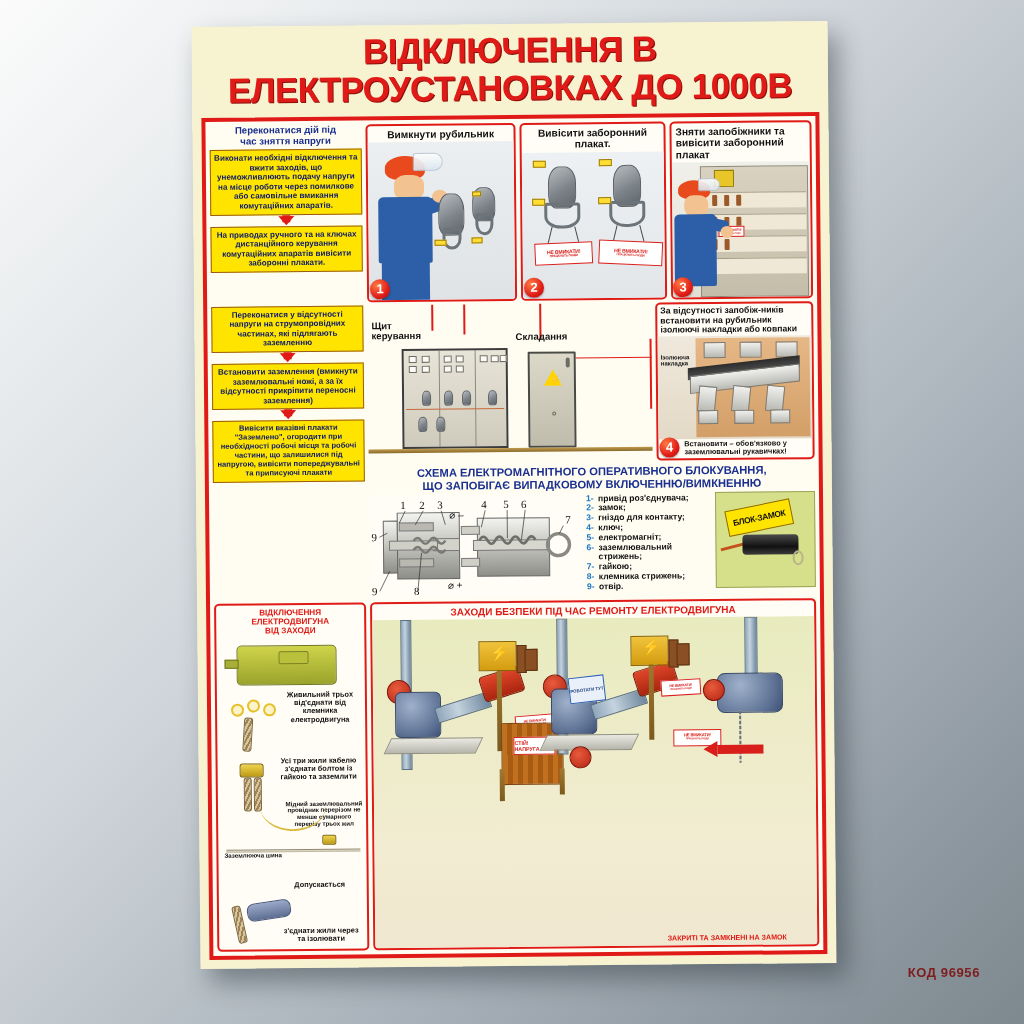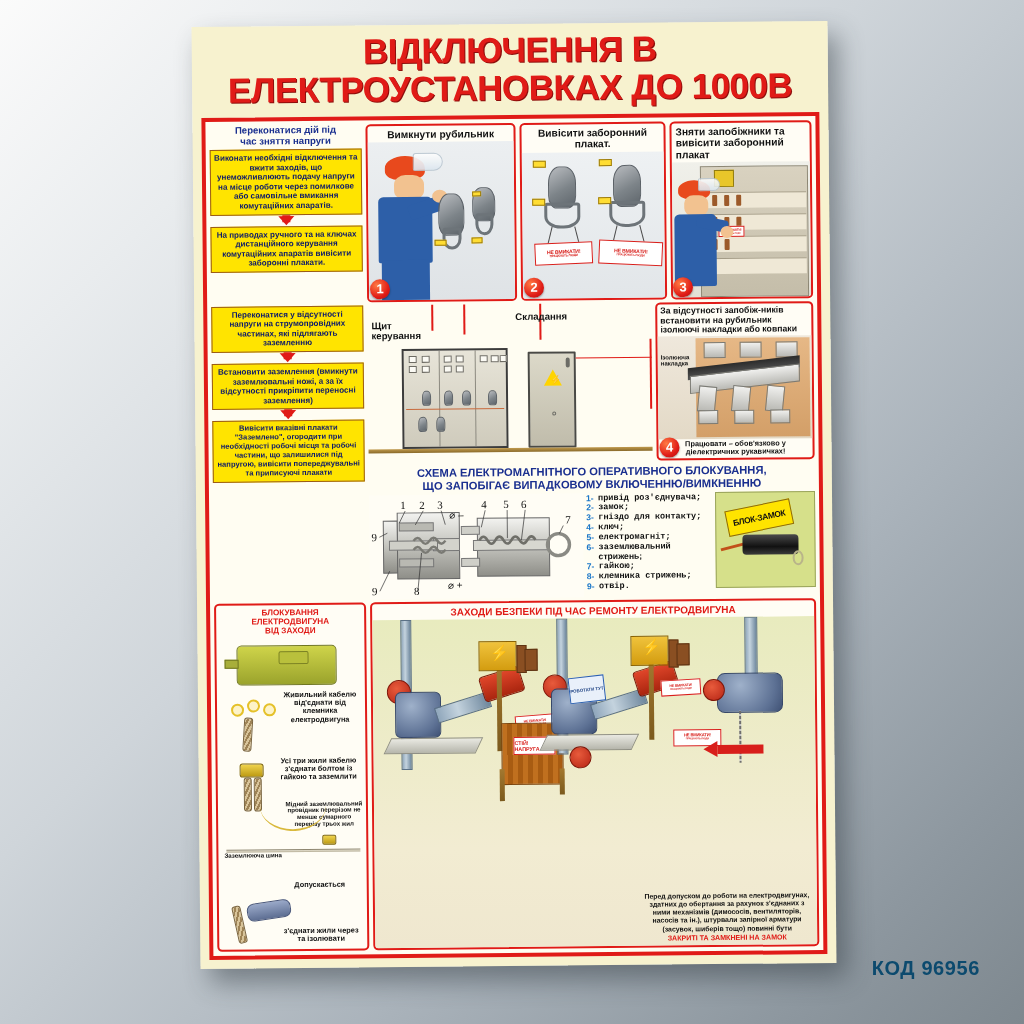--- a/index.html
+++ b/index.html
@@ -156,21 +156,21 @@
   .scheme-title {
     text-align:center; color:#1a2f8f; font-weight:bold; font-size:11.2px;
     line-height:1.15; padding:1px 2px 2px;
   }
   .scheme-body { display:flex; gap:3px; align-items:flex-start; }
   .scheme-art { width:214px; height:104px; position:relative; flex:none;
                 background:#fffdf5; }
   .scheme-list { flex:1; padding-top:1px; }
   .sl-row { display:flex; font-size:8.6px; line-height:1.14; font-weight:bold; }
   .sl-num { color:#1a76c8; width:12px; flex:none; }
-  .sl-txt { color:#111;font-family:Liberation Mono, monospace; }
+  .sl-txt { color:#111; }
   .sl-cont { color:#111; padding-left:12px; }
   .blockimg { width:100px; height:96px; flex:none; position:relative;
               background:#d6e08a; border:1px solid #9aa45c; }
   .blockimg .yl {
     position:absolute; left:10px; top:12px; width:66px; height:26px;
     background:#ffe400; border:1px solid #8a6a12;
     transform: rotate(-11deg);
     display:flex; align-items:center; justify-content:center;
     font-size:8.4px; font-weight:bold; color:#111; letter-spacing:-.3px;
   }
@@ -248,21 +248,21 @@
   .chain { position:absolute; width:2px;
            background: repeating-linear-gradient(#6e6e6e 0 3px, #c8c8c8 3px 5px); }
   .lr-note { position:absolute; right:4px; bottom:3px; width:172px;
              font-size:6.9px; font-weight:bold; color:#111; line-height:1.18;
              text-align:center; }
   .lr-note .redline { color:#e01b17; display:block; margin-top:1px; font-size:7.1px;}
 
   
   #code {
     position:absolute; right:44px; bottom:44px;
-    font-size:20px; font-weight:bold; color:#0c4a6e;
+    font-size:13px; font-weight:bold; color:#7f1d1d;
     letter-spacing:.6px;
   }
 </style>
 </head>
 <body>
 
 <div id="poster-wrap">
  <div id="poster">
 
   <div class="title">
@@ -389,21 +389,21 @@
 
       <div class="midleft">
         <div class="vline" style="left:64px;top:0;height:26px;"></div>
         <div class="vline" style="left:96px;top:0;height:30px;"></div>
         <div class="vline" style="left:172px;top:0;height:36px;"></div>
 
         <div class="callout-lbl" style="left:4px;top:16px;">
           <span>Щит</span><br>
           <span>керування</span>
         </div>
-        <div class="callout-lbl" style="left:148px;top:8px;">Складання</div>
+        <div class="callout-lbl" style="left:148px;top:28px;">Складання</div>
 
         <div class="switchboard" style="left:34px;top:44px;width:106px;height:100px;">
           <div class="sb-div" style="left:35px;"></div>
           <div class="sb-div" style="left:71px;"></div>
           <div class="meter" style="left:5px;top:5px;width:8px;height:7px;"></div>
           <div class="meter" style="left:18px;top:5px;width:8px;height:7px;"></div>
           <div class="meter" style="left:5px;top:15px;width:8px;height:7px;"></div>
           <div class="meter" style="left:18px;top:15px;width:8px;height:7px;"></div>
           <div class="meter" style="left:40px;top:5px;width:8px;height:7px;"></div>
           <div class="meter" style="left:52px;top:5px;width:8px;height:7px;"></div>
@@ -448,22 +448,22 @@
             <div class="padplate" style="left:30px;top:26px;width:112px;height:12px;transform:skewY(-6deg);"></div>
             <div class="busbar" style="left:32px;top:34px;width:110px;height:18px;transform:skewY(-6deg);"></div>
             <div class="busbar" style="left:40px;top:50px;width:18px;height:26px;transform:rotate(6deg);"></div>
             <div class="busbar" style="left:74px;top:50px;width:18px;height:26px;transform:rotate(6deg);"></div>
             <div class="busbar" style="left:108px;top:50px;width:18px;height:26px;transform:rotate(6deg);"></div>
             <div class="busbar" style="left:40px;top:74px;width:20px;height:14px;"></div>
             <div class="busbar" style="left:76px;top:74px;width:20px;height:14px;"></div>
             <div class="busbar" style="left:112px;top:74px;width:20px;height:14px;"></div>
           </div>
           <div class="p4foot">
-            <span>Працювати – обов'язково у</span><br>
-            <span>діелектричних рукавичках!</span>
+            <span>Встановити – обов'язково у</span><br>
+            <span>заземлювальні рукавичках!</span>
           </div>
           <div class="badge">4</div>
         </div>
       </div>
     </div>
 
     <div class="schemewrap" style="margin-left:156px;">
       <div class="scheme-title">
         <span>СХЕМА ЕЛЕКТРОМАГНІТНОГО ОПЕРАТИВНОГО БЛОКУВАННЯ,</span><br>
         <span>ЩО ЗАПОБІГАЄ ВИПАДКОВОМУ ВКЛЮЧЕННЮ/ВИМКНЕННЮ</span>
@@ -565,30 +565,30 @@
           <div class="cyl"></div>
           <div class="ring"></div>
         </div>
       </div>
     </div>
 
     <div class="lowrow">
 
       <div class="lowleft">
         <div class="ll-title">
-          <span>БЛОКУВАННЯ</span><br>
+          <span>ВІДКЛЮЧЕННЯ</span><br>
           <span>ЕЛЕКТРОДВИГУНА</span><br>
           <span>ВІД ЗАХОДИ</span>
         </div>
 
         <div class="motor" style="left:20px;top:40px;width:100px;height:40px;"></div>
         <div class="motor-band" style="left:62px;top:46px;width:30px;height:13px;border-radius:2px;"></div>
         <div style="position:absolute;left:8px;top:54px;width:14px;height:9px;background:#a8ae3a;border:1px solid #6f7620;"></div>
 
-        <div class="ll-txt" style="left:62px;top:86px;width:82px;">Живильний кабелю від'єднати від клемника електродвигуна</div>
+        <div class="ll-txt" style="left:62px;top:86px;width:82px;">Живильний трьох від'єднати від клемника електродвигуна</div>
 
         <div class="lug" style="left:14px;top:98px;width:13px;height:13px;"></div>
         <div class="lug" style="left:30px;top:94px;width:13px;height:13px;"></div>
         <div class="lug" style="left:46px;top:98px;width:13px;height:13px;"></div>
         <div class="cablestrand" style="left:26px;top:112px;width:9px;height:34px;transform:rotate(4deg);"></div>
 
         <div class="ll-txt" style="left:56px;top:152px;width:90px;">Усі три жили кабелю з'єднати болтом із гайкою та заземлити</div>
 
         <div class="boltnut" style="left:22px;top:158px;width:24px;height:14px;border-radius:3px;"></div>
         <div class="cablestrand" style="left:26px;top:172px;width:8px;height:34px;"></div>
@@ -658,21 +658,20 @@
           <div class="valve" style="left:330px;top:62px;width:22px;height:22px;"></div>
           <div class="chain" style="left:366px;top:94px;height:52px;"></div>
           <div class="signbd" style="left:300px;top:112px;width:48px;height:17px;">
             <span class="s1" style="font-size:4.2px;">НЕ ВМИКАТИ!</span>
             <span class="s2" style="font-size:2.6px;">ПРАЦЮЮТЬ ЛЮДИ</span>
           </div>
           <div style="position:absolute;left:344px;top:128px;width:46px;height:9px;background:#d81f1b;"></div>
           <div style="position:absolute;left:330px;top:124px;width:0;height:0;border-top:8px solid transparent;border-bottom:8px solid transparent;border-right:14px solid #d81f1b;"></div>
 
           <div class="lr-note">
-            <span>Перед допуском до роботи на електродвигунах, здатних до обертання за рахунок з'єднаних з ними механізмів (димососів, вентиляторів, насосів та ін.), штурвали запірної арматури (засувок, шиберів тощо) повинні бути</span>
             <span class="redline">ЗАКРИТІ ТА ЗАМКНЕНІ НА ЗАМОК</span>
           </div>
         </div>
       </div>
     </div>
 
   </div>
  </div>
 </div>
 

